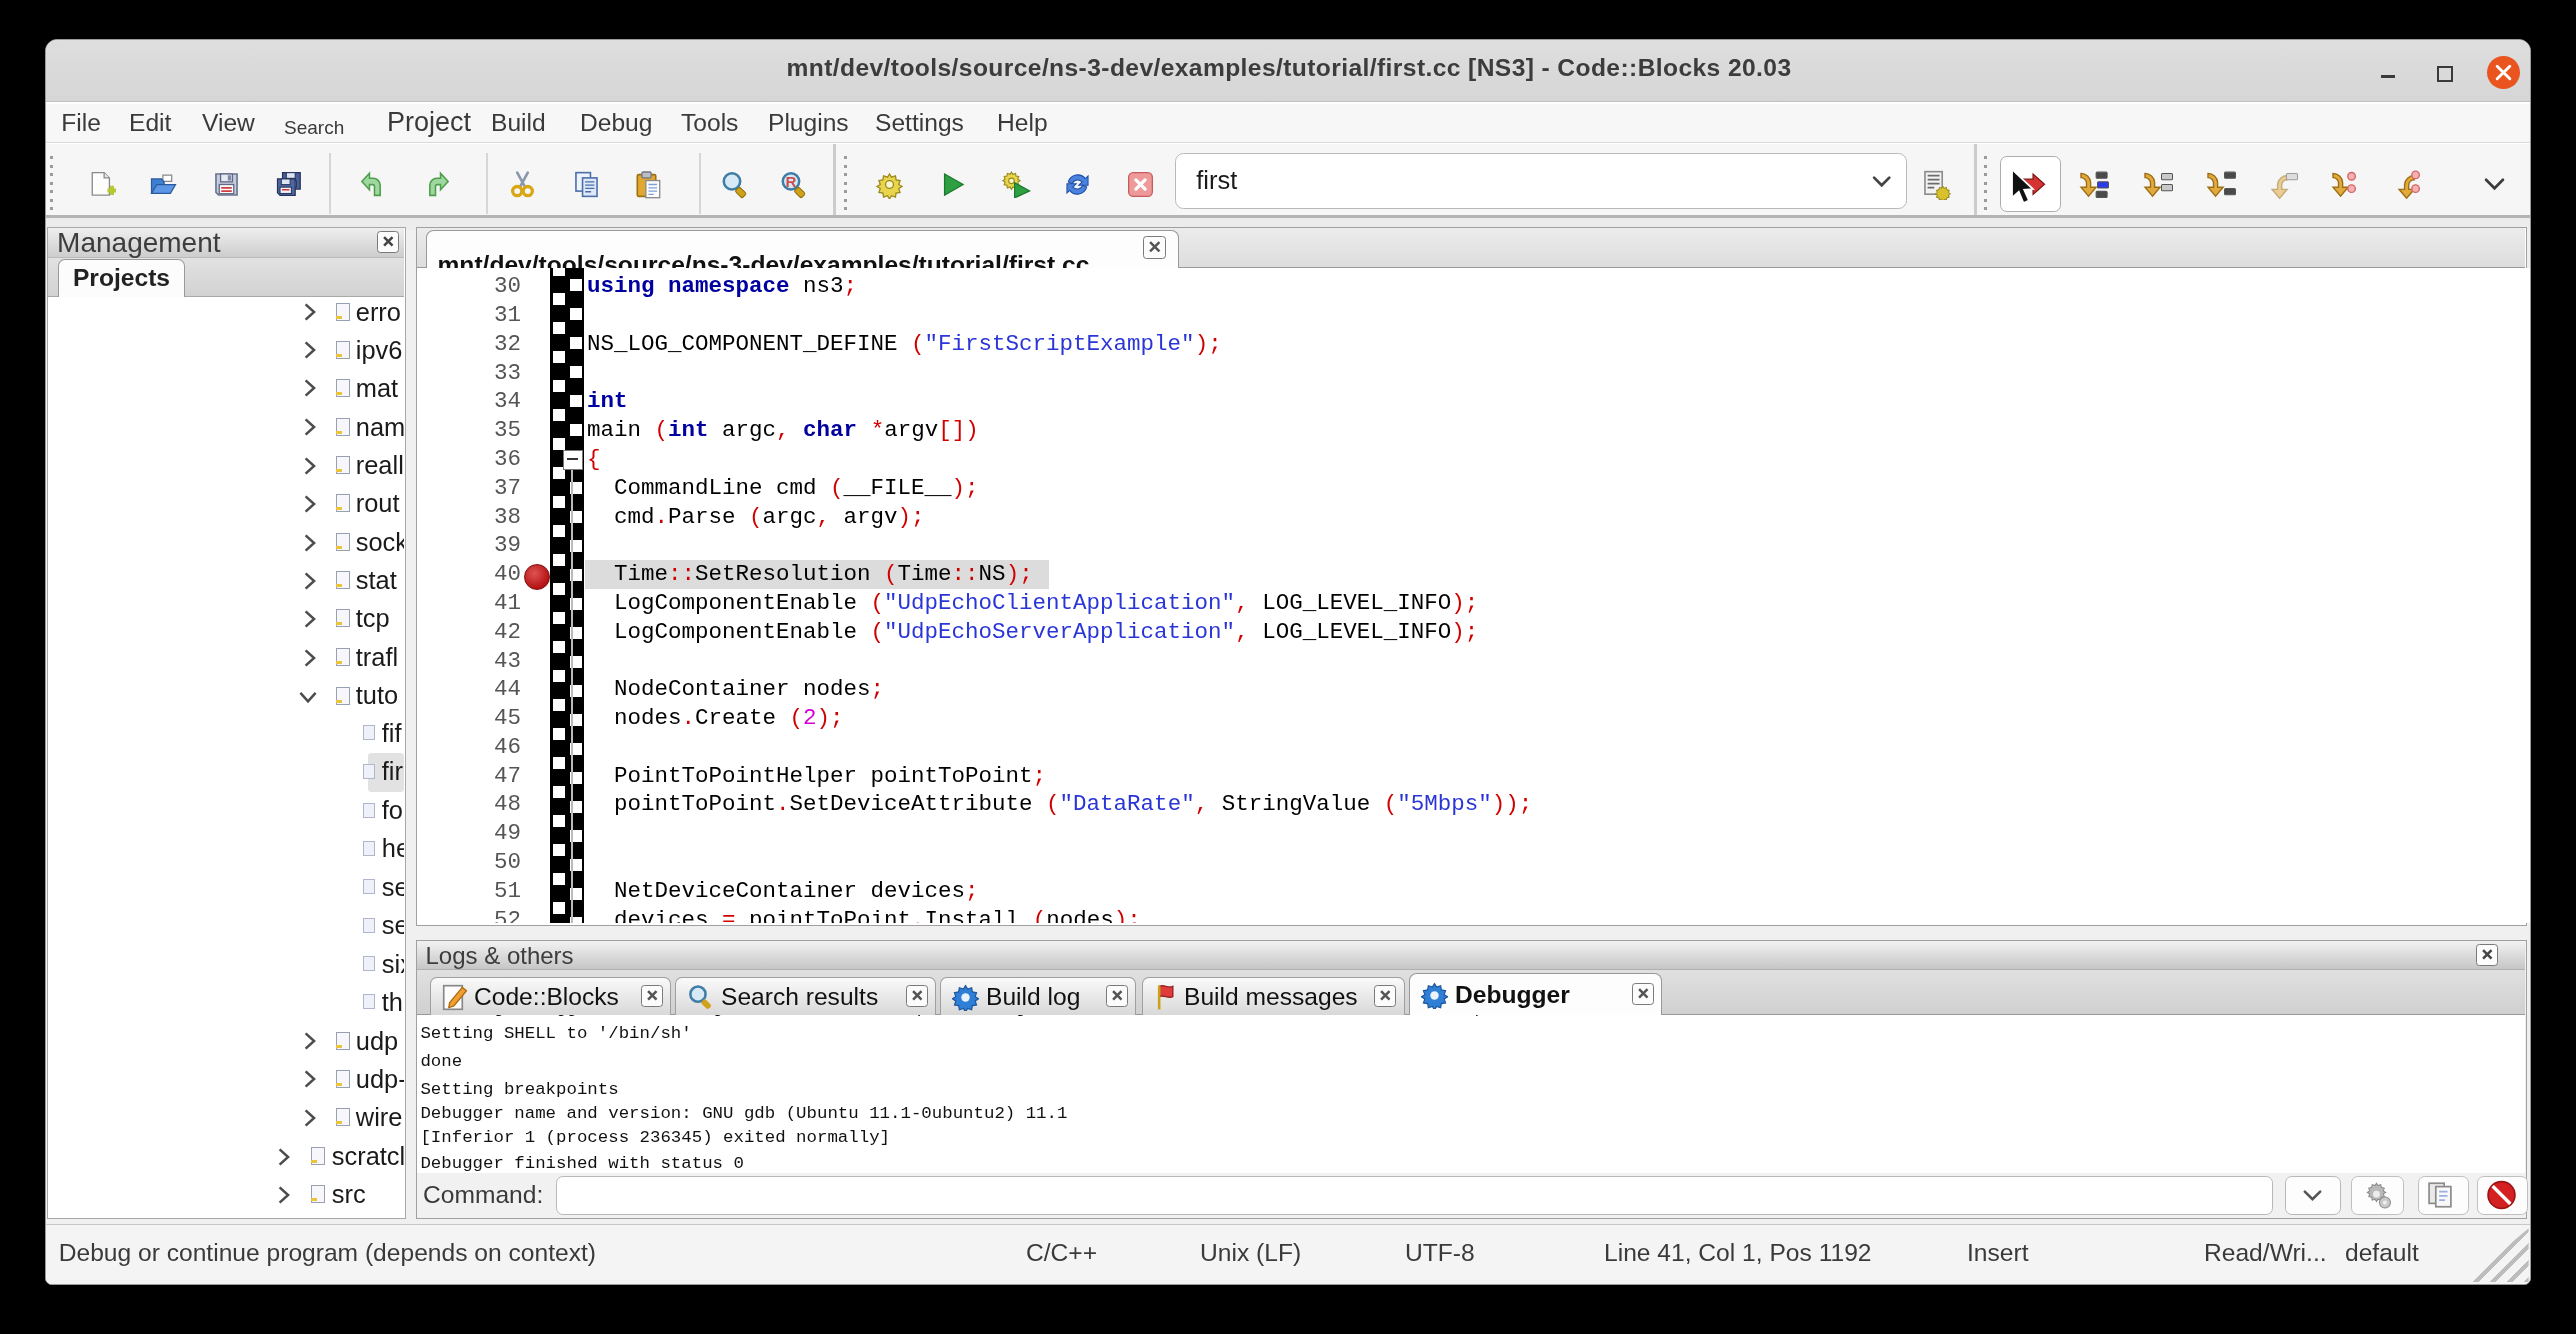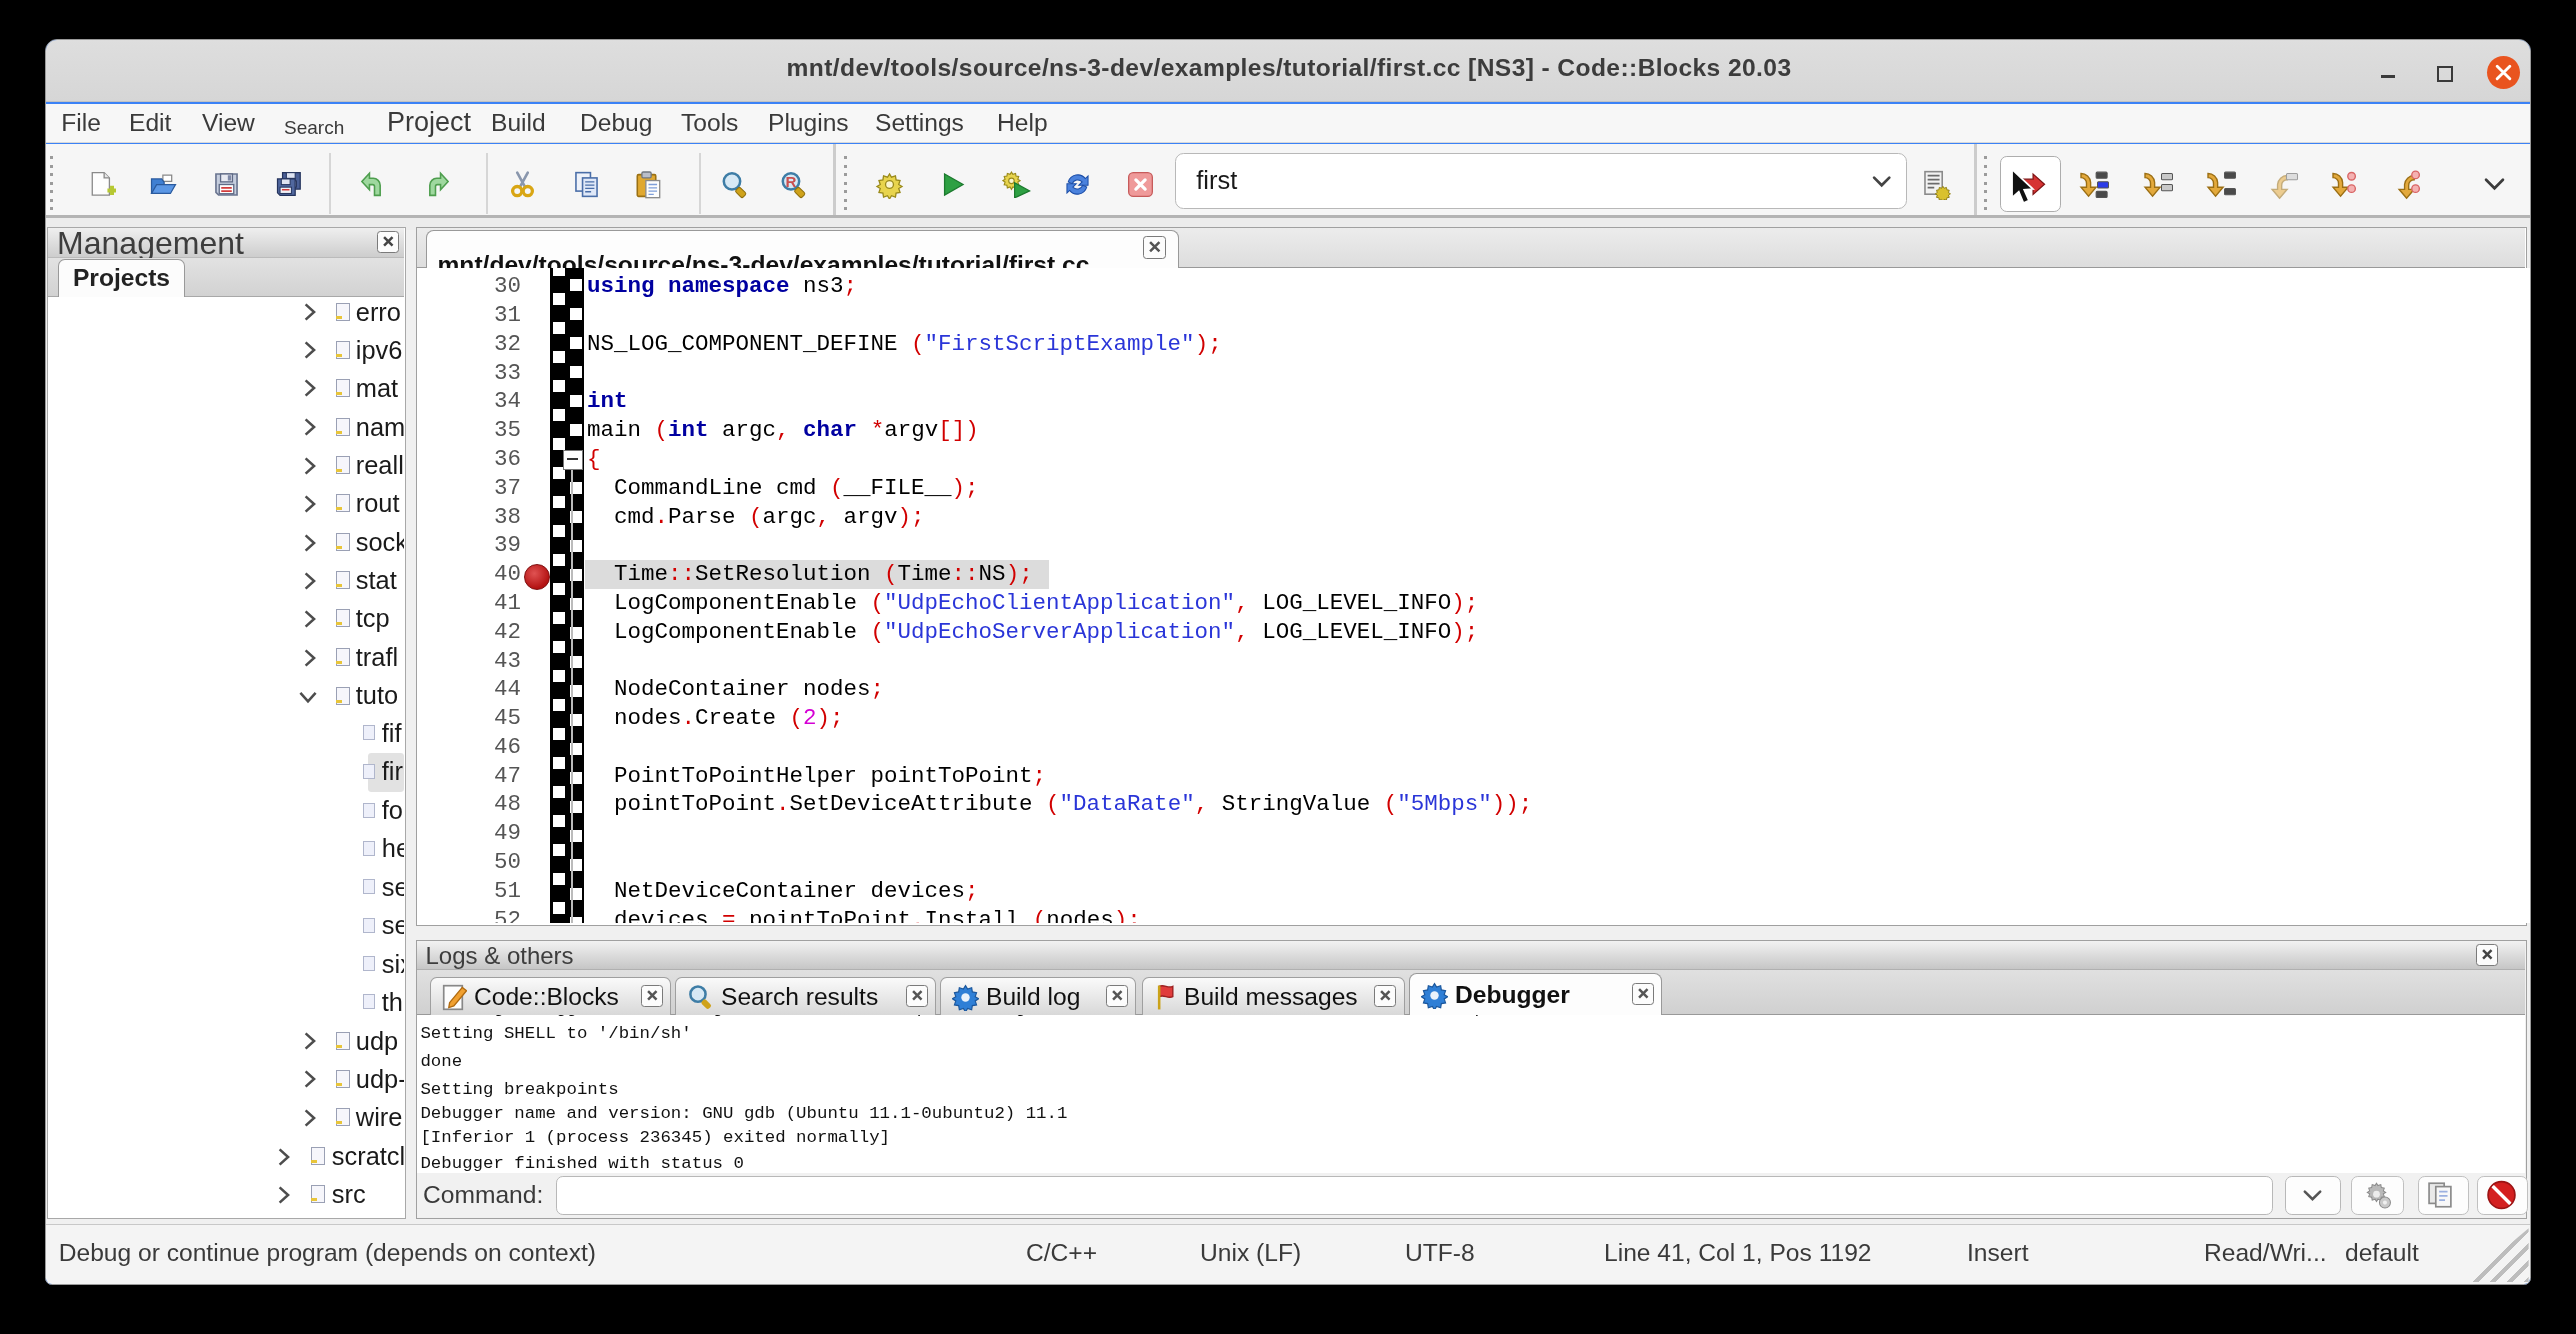--- a/index.html
+++ b/index.html
@@ -10,21 +10,21 @@
 .tl{position:absolute;white-space:pre;color:#1a1a1a;font-size:25.4px;line-height:25.4px}
 .cl{position:absolute;white-space:pre;font-size:22.5px;line-height:29px;height:29px;font-family:Liberation Mono, monospace;color:#000}
 .ln{position:absolute;width:51px;text-align:right;color:#555;font-size:22.5px;line-height:29px;font-family:"Liberation Mono",monospace}
 .dl{position:absolute;white-space:pre;color:#111;font-size:17.4px;line-height:28px;font-family:"Liberation Mono",monospace}
 .fi{position:absolute;width:14.4px;height:18px;background:#f6f6fb;border:1.7px solid #9aa0b4}
 .fi:after{content:"";position:absolute;left:-0.8px;bottom:0.8px;width:6px;height:3.4px;background:#e8c53a}
 .fi2{position:absolute;width:12.7px;height:15.2px;background:#eef0fa;border:1.7px solid #b0b6cc}
 .sbt{position:absolute;color:#3a3a3a;font-size:24.6px;white-space:pre}
 </style></head><body>
 
-<div class="abs" style="left:45px;top:39px;width:2486px;height:1246px;background:#3b82f6;border:1.7px solid #9a9a9a;border-radius:12px 12px 6.8px 6.8px;overflow:hidden">
+<div class="abs" style="left:45px;top:39px;width:2486px;height:1246px;background:#ffffff;border:1.7px solid #9a9a9a;border-radius:12px 12px 6.8px 6.8px;overflow:hidden">
 <div class="abs" style="left:0;top:0;width:2486px;height:62px;background:linear-gradient(#dedede,#d6d6d6);border-bottom:1.7px solid #c2c2c2">
       <div class="abs" style="left:0;top:0;width:100%;height:62px;display:flex;align-items:center;justify-content:center;font-weight:bold;font-size:24.6px;letter-spacing:0.4px;color:#3c3c3c;padding-bottom:6px">mnt/dev/tools/source/ns-3-dev/examples/tutorial/first.cc [NS3] - Code::Blocks 20.03</div>
       <div class="abs" style="left:2335px;top:35px;width:14.4px;height:2.5px;background:#3a3a3a"></div>
       <div class="abs" style="left:2391px;top:26px;width:16px;height:16px;border:2.5px solid #3a3a3a"></div>
       <div class="abs" style="left:2441px;top:16px;width:33px;height:33px;border-radius:50%;background:#e9541f"><svg width="33" height="33" viewBox="0 0 39 39">
           <path d="M12 12 L27 27 M27 12 L12 27" stroke="#fff" stroke-width="3.4" stroke-linecap="round"></path>
         </svg></div>
     </div>
 <div class="abs" style="left:0;top:64px;width:2486px;height:39px;background:#f7f7f7;border-bottom:1.7px solid #d9d9d9">
 <div class="abs" style="left:15.2px;top:0;height:37px;display:flex;align-items:center;font-size:24.6px;color:#3a3a3a">File</div>
@@ -195,21 +195,21 @@
           <circle cx="37" cy="10" r="5.5" fill="#f4b1b1" stroke="#d96666" stroke-width="2"></circle>
           <circle cx="37" cy="30" r="5.5" fill="#f4b1b1" stroke="#d96666" stroke-width="2"></circle>
         </g>
       </svg></div>
 <svg class="abs" style="left:2435px;top:133px" width="27" height="22" viewBox="0 0 32 26">
       <path d="M6 8 l10 10 10-10" fill="none" stroke="#3c3c3c" stroke-width="3.2" stroke-linecap="round"></path>
     </svg>
 <div class="abs" style="left:0;top:190px;width:2486px;height:994px;background:#f0f0f0"></div>
 <div class="abs" style="left:0.8px;top:187px;width:359px;height:992px;background:#fff;border:1.7px solid #a8a8a8">
 <div class="abs" style="left:0;top:0;width:356px;height:30px;background:linear-gradient(#efefef,#cdcdcd);border-bottom:0.8px solid #bbb">
-        <div class="abs" style="left:9.3px;top:0;height:30px;display:flex;align-items:center;font-size:32px;color:#3d3d3d">Management</div>
+        <div class="abs" style="left:9.3px;top:0;height:30px;display:flex;align-items:center;font-size:28px;color:#3d3d3d">Management</div>
         <div class="xbox" style="left:329px;top:3.4px"><svg width="18.6" height="18.6" viewBox="0 0 22 22">
             <path d="M6 6 l10 10 M16 6 l-10 10" stroke="#444" stroke-width="3"></path>
           </svg></div>
       </div>
 <div class="abs" style="left:0;top:30px;width:356px;height:39px;background:linear-gradient(#e2e2e2,#d2d2d2);border-bottom:1.7px solid #a8a8a8"></div>
 <div class="abs" style="left:10.2px;top:30.5px;width:127px;height:38px;background:#fcfcfc;border:1.7px solid #999;border-bottom:none;border-radius:6.8px 6.8px 0 0;display:flex;align-items:center;justify-content:center;font-weight:bold;font-size:24.6px;color:#222">Projects</div>
 <div class="abs" style="left:0;top:69px;width:356px;height:920px;background:#fff;overflow:hidden">
 <svg class="abs" style="left:250px;top:4.2px" width="22" height="22" viewBox="0 0 26 26">
           <path d="M9 4 l10 9 -10 9" fill="none" stroke="#4d4d4d" stroke-width="3"></path>
         </svg>

